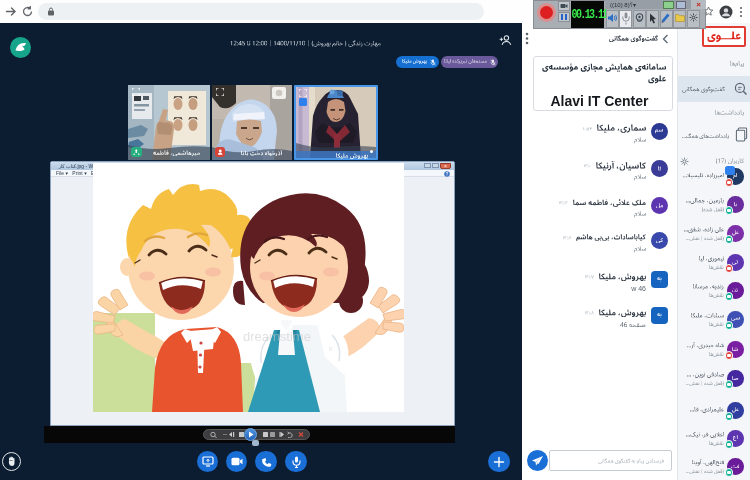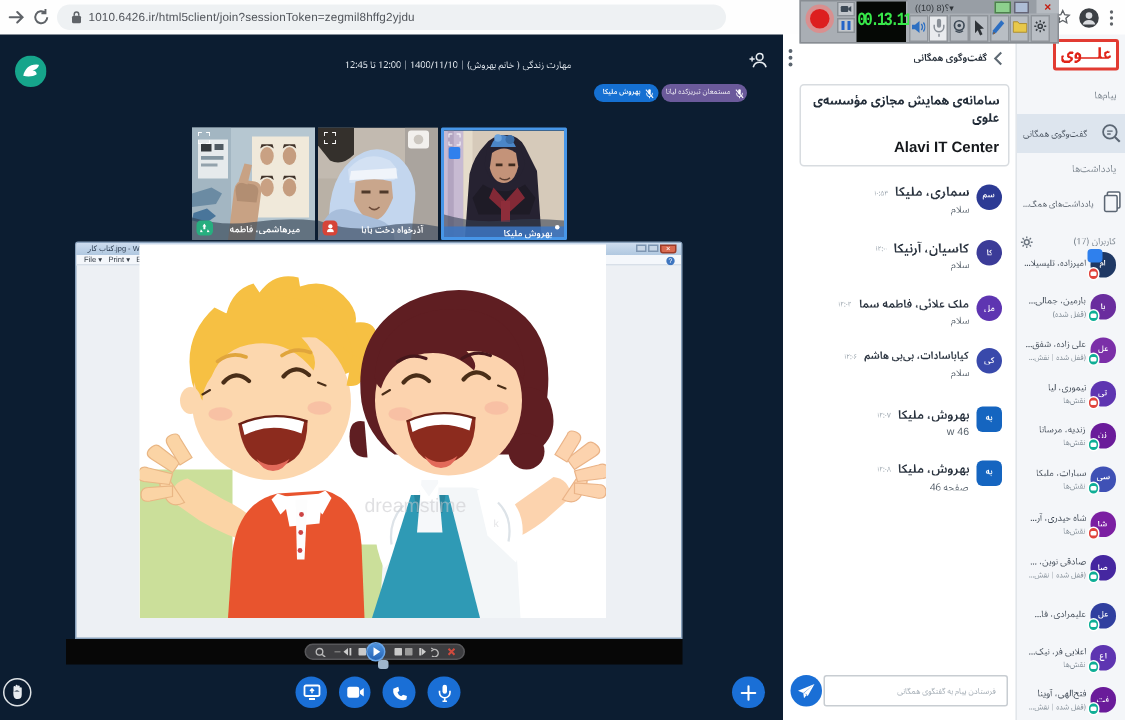--- a/index.html
+++ b/index.html
@@ -11,21 +11,20 @@
       <path d="M2.5 6.5h8M7.5 3l3.5 3.5L7.5 10" stroke="#5f6368" stroke-width="1.4" fill="none" stroke-linecap="round"></path>
     </svg>
     <svg class="abs" style="left:21px;top:5px" width="13" height="13" viewBox="0 0 13 13">
       <path d="M10.5 6.5a4 4 0 1 1-1.2-2.85M9.3 1v2.8H6.6" stroke="#5f6368" stroke-width="1.3" fill="none"></path>
     </svg>
     <div class="abs" style="left:38px;top:3px;width:446px;height:17px;background:#eef1f3;border-radius:9px"></div>
     <svg class="abs" style="left:47px;top:7px" width="8" height="9" viewBox="0 0 8 9">
       <rect x="1" y="3.5" width="6" height="5" rx="1" fill="#5f6368"></rect>
       <path d="M2.5 3.5V2.5a1.5 1.5 0 0 1 3 0v1" stroke="#5f6368" fill="none"></path>
     </svg>
-    <div class="abs" style="left:59px;top:6.5px;font-size:7.8px;color:#50545a;letter-spacing:0.1px">1010.6426.ir/html5client/join?sessionToken=zegmil8hffg2yjdu</div>
     <svg class="abs" style="left:703px;top:6px" width="11" height="11" viewBox="0 0 11 11">
       <path d="M5.5 1l1.3 2.8 3 .35-2.2 2 .6 3-2.7-1.5-2.7 1.5.6-3-2.2-2 3-.35z" fill="none" stroke="#5f6368" stroke-width="0.9"></path>
     </svg>
     <svg class="abs" style="left:719px;top:4.5px" width="14" height="14" viewBox="0 0 14 14">
       <circle cx="7" cy="7" r="6.5" fill="#3c4045"></circle>
       <circle cx="7" cy="5.4" r="2.2" fill="#dadce0"></circle>
       <path d="M2.7 11.3a4.6 4.6 0 0 1 8.6 0" fill="#dadce0"></path>
     </svg>
     <svg class="abs" style="left:739px;top:6px" width="4" height="12" viewBox="0 0 4 12">
       <circle cx="2" cy="2" r="1.1" fill="#5f6368"></circle>
@@ -322,21 +321,21 @@
     <svg class="abs" style="left:662px;top:34px" width="7" height="10" viewBox="0 0 7 10">
       <path d="M5.5 1L1.5 5l4 4" stroke="#5f6a74" stroke-width="1.4" fill="none"></path>
     </svg>
     <div class="abs" style="left:533px;top:56px;width:140px;height:55px;border:1px solid #d8dce0;border-radius:3px;background:#fff"></div>
     <svg style="position:absolute;left:542.0px;top:62.5px" width="124.0" height="9.1" viewBox="0 5 300 22">
       <path d="m1 21c0 0 0-1 0-1c0-1 0-1 0-2c0 0 0-1 1-1h2c0 1 0 1 0 2c0 0-1 0-1 1c0 0 0 0 0 0c0 1 0 1 1 1c0 1 0 1 0 1c1 1 1 1 2 1c0 0 1 0 1 0c1 0 2 0 2 0c1 0 2 0 2-1c0 0 1 0 1 0c0 0 0-1 0-1c0 0 0 0 0 0c0 0-1-1-1-1c0 0-1 0-1 0c0 0-1 0-1-1c-1 0-1 0-1-1c0 0 0 0 0-1c0 0 0-1 0-2c0 0 1-1 1-1c1-1 1-1 2-2c1 0 1 0 2 0c1 0 1 0 2 0c0 0 1 1 1 1l-1 2c0 0-1 0-1 0c0 0-1 0-1 0c0 0-1 0-1 0c0 0-1 0-1 0c0 1 0 1 0 1c-1 0-1 1-1 1c0 0 0 0 1 0c0 1 0 1 1 1c0 0 0 0 1 0c0 1 1 1 1 1c0 0 1 0 1 1c0 0 0 0 0 1c0 0 0 1 0 1c-1 1-1 2-2 2c-1 1-1 1-2 2c-1 0-3 0-4 0c-1 0-2 0-3 0c0-1-1-1-2-1c0-1-1-1-1-2c0-1 0-1 0-2zm26 0c-1 0-2 0-2 0c-1 0-2-1-2-1c0-1-1-1-1-2v-8h3v7c0 0 0 1 0 1c1 0 1 0 1 1c0 0 1 0 1 0c1 0 1 0 1 0c1 0 1 1 1 1c0 0 0 1-1 1c0 0 0 0-1 0zm-4-1c0 0-1 0-2 0c-1 0-2 0-2-1c-1 0-2 0-2-1c0 0 0-1 0-2c0 0 0-1 0-2c0 0 1-1 1-1c1-1 2-1 2-1c1-1 2-1 3-1v3c0 0-1 0-1 0c-1 0-1 0-2 1c0 0 0 0 0 0c-1 0-1 1-1 1c0 0 0 0 1 1c0 0 0 0 0 0c0 0 1 0 1 0c0 0 1 0 1 0c1 0 1 0 1 0zm4 1v-2c1 0 1 0 1 0c1-1 1-1 1-1c0 0 0-1 0-1c1-1 1-1 1-2h3c-1 1-1 1-1 1c0 1 0 1 0 1c0 1 0 1 0 1c0 0 1 0 1 1c0 0 0 0 1 0c0 0 1 0 1 0c0-1 0-1 0-1c1 0 1-1 1-1c0-1 0-1 0-2h3c0 0 0 1 0 1c0 0 0 1 0 1c0 0 0 0 0 1c0 0 0 0 0 0c0 0 0 0 0 1c1 0 1 0 1 0c1 0 1 0 2-1c0 0 0 0 0-1c0 0 0-1 0-1c0 0 0-1 0-1c0-1 0-1 0-2h3c0 1 0 2 0 3c0 1 0 1 0 2c1 0 1 0 1 0c1 1 1 1 2 1c0 0 0 0 1 0c0 0 0 1 0 1c0 0 0 1 0 1c-1 0-1 0-2 0c0 0 0 0-1 0c0 0-1 0-1 0c0 0-1 0-1-1c0 0 0-1 0-1c0 1-1 1-1 2c0 0-1 0-1 0c-1 0-1 0-2 0c0 0-1 0-1 0c-1 0-1 0-1-1c-1 0-1 0-1-1h1c0 1-1 1-1 2c0 0-1 0-1 0c-1 0-2 0-2 0c-1 0-1 0-2 0c0 0 0 0-1 0c0-1 0-1-1-2h2c-1 1-1 1-2 2c0 0-1 0-1 0c-1 0-1 0-2 0zm20 0v-2c1 0 1 0 1 0c1-1 1-1 1-1c0 0 0-1 0-1c1-1 1-1 1-2h3c-1 0-1 1-1 1c0 0 0 0 0 1c0 0 0 0 0 0c0 1 0 1 1 1c0 1 0 1 1 1c0 0 1 0 1 0c0-1 0-1 0-1c1 0 1-1 1-1c0-1 0-1 0-2h3c0 0 0 1 0 1c0 0 0 1 0 1c0 0 0 0 0 1c0 0 0 0 0 0c0 0 0 0 0 1c1 0 1 0 1 0c1 0 1 0 1 0c1-1 1-1 1-1c0 0 0 0 0-1c0 0 0-1 0-2c0 0-1-1-1-2l3-1c0 1 0 1 0 2c1 0 1 1 1 2c0 0 0 1 0 1c0 1 0 2 0 2c-1 1-1 1-1 1c-1 1-1 1-2 1c0 0-1 0-1 0c-1 0-2 0-2 0c-1 0-1 0-1-1c-1 0-1 0-1-1h1c0 1-1 1-1 2c-1 0-1 0-1 0c-1 0-1 0-2 0c-1 0-1 0-2 0c0 0 0 0-1 0c0-1 0-1-1-2h2c-1 1-1 1-2 2c0 0-1 0-1 0c-1 0-1 0-2 0zm20 5v-3c1 0 1 0 2 0c1 0 1-1 2-1c0 0 1-1 1-1c0-1 0-1 0-2c0-1 0-2 0-2c0 0-1-1-1-1c0 0-1 0-1 1c0 0 0 0 0 0c0 1 0 1 0 1c0 0 0 0 0 0c0 0 0 1 0 1c0 0 1 0 1 0c1 0 1 0 2 0h4c0 0 1 0 1 0c0 0 0 1 0 1c0 0 0 1 0 1c-1 0-1 0-2 0h-5c-1 0-2 0-2 0c-1 0-1 0-2-1c0 0 0-1 0-2c0 0 0-1 0-1c0-1 1-2 1-2c0-1 1-1 1-1c1-1 1-1 2-1c1 0 2 1 2 1c1 1 1 1 2 2c0 1 0 2 0 3c0 1 0 2-1 4c-1 1-1 1-3 2c-1 1-2 1-4 1zm2-15v-1c0 0 0-1 1-1c0 0 0 0 0 0v1c0 0 0-1-1-1c0 0 0-1 0-1c0-1 0-1 0-1c0-1 1-1 1-1c0 0 1 0 1 0c0 0 0 0 1 0c0 0 0 0 0 0v1c0 0 0 0-1 0c0 0 0 0 0 0c0 0 0 0 0 0c-1 1-1 1-1 1c0 0 0 0 1 1c0 0 0 0 0 0c0 0 1 0 1 0h-1c0 0 0 0 1 0c0 0 0 0 1 0v1c0 0-1 0-1 0c-1 0-1 1-2 1c0 0-1 0-1 0zm7 10v-2c1 0 1 0 1-1c0 0 0 0 1 0c0-1 0-1 1-2c0-1 0-1 1-2c0 0 1 0 1-1c1 0 1 0 2 0c0 0 1 0 1 0c1 1 1 1 1 1c1 1 1 1 1 2c1 0 1 1 1 2c0 0-1 1-1 2c0 0-1 1-1 1c-1 0-1 0-2 0c0 0-1 0-2 0c-1 0-1-1-2-1l1-3c0 1 1 1 1 1c1 0 1 1 2 1c0 0 0 0 0 0c1-1 1-1 1-1c0 0 0 0 0 0c0-1 0-1 0-1c0 0-1-1-1-1c0 0 0 0-1 0c0 0 0 0 0 0c0 0-1 1-1 1c0 0 0 1 0 1c-1 1-1 1-1 2c-1 0-1 1-1 1c-1 0-1 0-1 0c-1 0-1 0-2 0zm18 0c0 0 0-1 0-1c0-1 0-1 0-2c0 0 0-1 1-1h2c0 1 0 1 0 2c0 0-1 0-1 1c0 0 0 0 0 0c0 1 0 1 1 1c0 1 0 1 0 1c1 1 1 1 2 1c0 0 1 0 1 0c1 0 2 0 2 0c1 0 2 0 2-1c0 0 1 0 1 0c0 0 0-1 0-1c0 0 0 0 0 0c0 0-1-1-1-1c0 0-1 0-1 0c0 0-1 0-1-1c-1 0-1 0-1-1c0 0 0 0 0-1c0 0 0-1 0-2c0 0 1-1 1-1c1-1 1-1 2-2c1 0 1 0 2 0c1 0 1 0 2 0c0 0 1 1 1 1l-1 2c0 0-1 0-1 0c0 0-1 0-1 0c0 0-1 0-1 0c0 0-1 0-1 0c0 1 0 1 0 1c-1 0-1 1-1 1c0 0 0 0 1 0c0 1 0 1 1 1c0 0 0 0 1 0c0 1 1 1 1 1c0 0 1 0 1 1c0 0 0 0 0 1c0 0 0 1 0 1c-1 1-1 2-2 2c-1 1-1 1-2 2c-1 0-3 0-4 0c-1 0-2 0-3 0c0-1-1-1-2-1c0-1-1-1-1-2c0-1 0-1 0-2zm15 5l-1-3c1 0 2 0 3-1c1 0 1-1 2-1c0-1 0-2 0-2c0-1 0-1 0-1c0-1 0-1 0-2c-1 0-1-1-1-1l2-1c1 1 1 1 2 2c0 1 0 2 0 3c0 0 0 1 0 1c0 1-1 2-1 2c0 1-1 1-1 2c-1 0-2 1-2 1c-1 0-2 1-3 1zm5-14c-1 0-1 0-1-1c-1 0-1 0-1-1c0 0 0-1 1-1c0 0 0 0 1 0c0 0 0 0 1 0c0 0 0 1 0 1c0 1 0 1 0 1c-1 1-1 1-1 1zm9 9c-1 0-2 0-3 0c0 0-1-1-1-1c0-1 0-1 0-2l-1-11h3v10c0 0 0 1 1 1c0 0 0 0 0 1c1 0 1 0 2 0c0 0 0 0 1 0c0 0 0 1 0 1c0 0 0 1 0 1c-1 0-1 0-2 0zm13 0c-1 0-1 0-2 0c0 0-1 0-1 0c-1 0-1-1-1-1c-1-1-1-1-1-2l1-1c1 0 1 1 1 1c1 0 1 0 2 1c0 0 1 0 1 0c1 0 1 0 1 0c1 0 1 1 1 1c0 0 0 1-1 1c0 0 0 0-1 0zm-13 0v-2c1 0 2 0 2 0c1-1 2-1 2-1c1 0 2 0 2 0c1-1 1-1 2-1c0-1-1-1-1-1c-1 0-1 0-2 0c0 0-1 0-1 0c-1 0-1 0-1 0c0 0-1 0-1 0c0 0 0 0-1 0v-3c0 0 1 0 1 0c1 0 1 0 1 0c1 0 2 0 2 0c1 0 2 0 2 1c1 0 1 0 2 0c0 0 0 1 1 1c0 0 1 0 1 0h1v3c0 0-1 0-2 0c0 0-1 1-1 1c0 0-1 0-2 1c0 0-1 0-1 1c-1 0-2 0-3 0c-1 0-2 0-3 0zm6 5c-1 0-1 0-1 0c-1-1-1-1-1-1c0-1 0-1 1-1c0-1 0-1 1-1c0 0 0 0 1 1c0 0 0 0 0 1c0 0 0 0 0 1c-1 0-1 0-1 0zm7-5v-2c1 0 1 0 1-1c0 0 0 0 1 0c0-1 0-1 1-2c0-1 0-1 1-2c0 0 1 0 1-1c1 0 1 0 2 0c0 0 1 0 1 0c1 1 1 1 1 1c1 1 1 1 1 2c1 0 1 1 1 2c0 0-1 1-1 2c0 0-1 1-1 1c-1 0-1 0-2 0c0 0-1 0-2 0c-1 0-1-1-2-1l1-3c0 1 1 1 1 1c1 0 1 1 2 1c0 0 0 0 0 0c1-1 1-1 1-1c0 0 0 0 0 0c0-1 0-1 0-1c0 0-1-1-1-1c0 0 0 0-1 0c0 0 0 0 0 0c0 0-1 1-1 1c0 0 0 1 0 1c-1 1-1 1-1 2c-1 0-1 1-1 1c-1 0-1 0-1 0c-1 0-1 0-2 0zm24 5c-1 0-2 0-3 0c-1-1-1-1-2-1c0-1-1-1-1-2c0-1 0-1 0-2c0 0 0-1 0-1c0-1 0-1 0-2c0 0 0-1 1-1h2c0 1 0 1 0 2c0 0-1 0-1 1c0 0 0 0 0 0c0 1 0 1 1 2c0 0 0 1 1 1c0 0 1 0 2 0c1 0 1 0 2 0c0 0 1 0 1-1c0 0 1 0 1-1c0 0 0-1 0-1c0-1 0-1 0-1c0-1 0-1 0-2c-1-1-1-1-1-2h3c0 0 0 1 0 1c0 1 0 1 1 1c0 1 0 1 0 1c0 0 0 1 1 1c0 0 0 0 1 0c0 0 0 0 0 0c0 0 1-1 1-1c0 0 0-1 0-1c0-1 1-1 1-2h2c0 0 0 1 0 1c0 0 0 1 0 1c0 0 0 1 0 1c0 0 0 0 0 0c0 0 0 0 1 1c0 0 0 0 1 0c0 0 1 0 1-1c0 0 1 0 1-1c0 0 0-1 0-1c0 0 0-1 0-1c-1-1-1-1-1-2h3c0 1 0 2 0 3c0 1 1 1 1 2c0 0 0 0 1 1c0 0 0 0 1 0c0 0 1 0 1 0c0 0 0 1 0 1c0 0 0 1 0 1c0 0-1 0-1 0c-1 0-1 0-2 0c0 0-1 0-1-1c-1 0-1 0-1-1h1c-1 1-1 1-1 2c-1 0-1 0-2 0c0 0-1 0-1 0c-1 0-1 0-2 0c0 0-1 0-1-1c0 0-1-1 0-1c0 1 0 1-1 2c0 0 0 0-1 0c0 0-1 0-1 0c0 0-1 0-1 0c0 0-1 0-1 0c0 0 0 0-1-1c0 0 0 0 0-1l1 1c0 1 0 2-1 3c0 0-1 1-1 1c-1 1-2 1-2 2c-1 0-2 0-3 0zm11-17c-1 0-1 0-1 0c0-1 0-1 0-1c0-1 0-1 0-1c0 0 0 0 1 0c0 0 0 0 1 0c0 0 0 0 0 1c0 0 0 0 0 1c-1 0-1 0-1 0zm-2 3c0 0 0 0-1-1c0 0 0 0 0-1c0 0 0 0 0 0c1-1 1-1 1-1c1 0 1 0 1 1c0 0 0 0 0 0c0 1 0 1 0 1c0 1 0 1-1 1zm3 0c0 0 0 0-1-1c0 0 0 0 0-1c0 0 0 0 0 0c1-1 1-1 1-1c1 0 1 0 1 1c0 0 1 0 1 0c0 1-1 1-1 1c0 1 0 1-1 1zm10 9v-2c1 0 2 0 2 0c0-1 1-1 1-1c0 0 0 0 0-1c0 0 0-1 0-1c0-1 0-1 0-2c-1 0-1-1-1-1l3-1c0 0 0 1 0 1c1 1 1 2 1 2c0 1 0 2 0 2c0 1 0 2 0 2c-1 1-1 1-2 2c0 0-1 0-2 0c0 0-1 0-2 0zm5 5c0 0-1 0-1 0c0-1 0-1 0-1c0-1 0-1 0-1c0-1 1-1 1-1c0 0 1 0 1 1c0 0 0 0 0 1c0 0 0 0 0 1c0 0-1 0-1 0zm-4 0c0 0 0 0-1 0c0-1 0-1 0-1c0-1 0-1 0-1c1-1 1-1 1-1c1 0 1 0 1 1c1 0 1 0 1 1c0 0 0 0-1 1c0 0 0 0-1 0zm12-5c-1 0-2 0-3 0c0 0-1-1-1-1c0-1 0-1 0-2l-1-11h3v10c0 0 0 1 1 1c0 0 0 0 0 1c1 0 1 0 2 0c0 0 0 0 1 0c0 0 0 1 0 1c0 0 0 1 0 1c-1 0-1 0-2 0zm0 0v-2c1 0 1 0 1-1c0 0 0 0 0 0c1-1 1-1 1-2c1 0 1-1 1-1c1-1 1-1 1-1c1 0 1-1 1-1c1 0 1 0 2 0c0 0 0 0 1 0c0 1 1 1 1 1c1 1 1 2 1 2c1 1 1 2 1 2c0 0 1 0 1 1c0 0 0 0 1 0c0 0 1 0 1 0c0 0 0 1 0 1c0 0 0 1 0 1c-1 0-1 0-2 0c0 0-1 0-1 0c-1 0-1 0-2-1h1c0 0 0 0-1 1c0 0 0 0 0 0c-1 1-1 1-2 1c0 0 0 0-1 0c0-1-1-1-1-1c-1 0-1-1-2-1c0 0 0 1 0 1c-1 0-1 0-2 0c0 0 0 0-1 0zm5-4c0 1 0 1 0 1c0 0 0 0 1 0c0 1 0 1 0 1c1 0 1 0 1 0c0 0 1 0 1 0c0-1 0-1 0-1c0 0 0-1 0-1c-1 0-1 0-1 0c0-1 0-1 0-1c0 0-1 0-1 0c0 0 0 0 0 0c0 0-1 0-1 0c0 1 0 1 0 1zm15 5c0 0-1-1-2-1c0 0-1 0-2 0c0-1-1-1-1-1c-1-1-1-1-1-2c-1-1-1-1-1-2c0-1 0-1 1-2c0 0 0-1 1-1c0 0 1 0 2 0c0 0 1 0 1 0c1 1 1 1 2 1c0 1 0 2 0 2c0 1 0 2-1 2c0 1-1 2-1 2c-1 1-2 1-3 1c-1 0-2 0-3 0v-2c1 0 2 0 2 0c1 0 1 0 2-1c0 0 0 0 1 0c0 0 0-1 0-1c1 0 1-1 1-1c0 0 0-1 0-1c0 0-1 0-1 0c0 0 0 0 0 0c0 0-1 0-1 0c0 0 0 0 0 0c0 1 0 1 0 1c0 0 0 1 0 1c0 1 1 1 1 1c1 0 1 1 2 1c0 0 1 0 1 0c1 0 1 0 1 0c0 0 0-1 0-1c0 0 0 0 0 0c0 0 0-1 0-1c-1 0-1-1-1-1c-1 0-2-1-2-1c-1-1-2-2-4-3l2-2c1 1 3 2 4 3c1 1 1 1 2 2c0 0 1 1 1 1c1 1 1 1 1 1c0 1 0 1 0 1c0 1 0 2 0 2c-1 1-1 1-2 1c0 0-1 1-2 1zm11-1c0 0 0-1 0-1c0-1 0-1 0-2c0 0 0-1 1-1h2c0 1 0 1 0 2c0 0-1 0-1 1c0 0 0 0 0 0c0 1 0 1 1 1c0 1 0 1 0 1c1 1 1 1 2 1c0 0 1 0 1 0c1 0 2 0 2 0c1 0 2 0 2-1c0 0 1 0 1 0c0 0 0-1 0-1c0 0 0 0 0 0c0 0-1-1-1-1c0 0-1 0-1 0c0 0-1 0-1-1c-1 0-1 0-1-1c0 0 0 0 0-1c0 0 0-1 0-2c0 0 1-1 1-1c1-1 1-1 2-2c1 0 1 0 2 0c1 0 1 0 2 0c0 0 1 1 1 1l-1 2c0 0-1 0-1 0c0 0-1 0-1 0c0 0-1 0-1 0c0 0-1 0-1 0c0 1 0 1 0 1c-1 0-1 1-1 1c0 0 0 0 1 0c0 1 0 1 1 1c0 0 0 0 1 0c0 1 1 1 1 1c0 0 1 0 1 1c0 0 0 0 0 1c0 0 0 1 0 1c-1 1-1 2-2 2c-1 1-1 1-2 2c-1 0-3 0-4 0c-1 0-2 0-3 0c0-1-1-1-2-1c0-1-1-1-1-2c0-1 0-1 0-2zm26 0c-1 0-2 0-2 0c-1 0-2-1-2-1c0-1-1-1-1-2v-8h3v7c0 0 0 1 0 1c1 0 1 0 1 1c0 0 1 0 1 0c1 0 1 0 1 0c1 0 1 1 1 1c0 0 0 1-1 1c0 0 0 0-1 0zm-4-1c0 0-1 0-2 0c-1 0-2 0-2-1c-1 0-2 0-2-1c0 0 0-1 0-2c0 0 0-1 0-2c0 0 1-1 1-1c1-1 2-1 2-1c1-1 2-1 3-1v3c0 0-1 0-1 0c-1 0-1 0-2 1c0 0 0 0 0 0c-1 0-1 1-1 1c0 0 0 0 1 1c0 0 0 0 0 0c0 0 1 0 1 0c0 0 1 0 1 0c1 0 1 0 1 0zm4 1v-2c1 0 1 0 2 0c0-1 0-1 0-1c0 0 1 0 1-1c0 0-1-1-1-1c0-1 0-1 0-2c0 0 0-1 0-1l2-1c0 0 1 1 1 1c0 1 0 2 0 2c0 1 0 2 0 2c0 1 0 2 0 2c0 1 0 1-1 1c0 1 0 1-1 1c0 0-1 0-1 0c-1 0-1 0-2 0zm3-11c-1 0-1 0-1 0c0 0-1-1-1-1c0-1 1-1 1-1c0-1 0-1 1-1c0 0 1 0 1 1c0 0 0 0 0 1c0 0 0 1 0 1c0 0-1 0-1 0zm9 11c-1 0-2 0-3 0c0 0-1-1-1-1c0-1 0-1 0-2l-1-11h3v10c0 0 0 1 1 1c0 0 0 0 0 1c1 0 1 0 2 0c0 0 0 0 1 0c0 0 0 1 0 1c0 0 0 1 0 1c-1 0-1 0-2 0zm0 0v-2c1 0 1 0 1-1c0 0 0 0 1 0c0-1 0-1 1-2c0-1 0-1 1-2c0 0 1 0 1-1c1 0 1 0 2 0c0 0 1 0 1 0c1 1 1 1 1 1c1 1 1 1 1 2c1 0 1 1 1 2c0 0-1 1-1 2c0 0-1 1-1 1c-1 0-1 0-2 0c0 0-1 0-2 0c-1 0-1-1-2-1l1-3c0 1 1 1 1 1c1 0 1 1 2 1c0 0 0 0 0 0c1-1 1-1 1-1c0 0 0 0 0 0c0-1 0-1 0-1c0 0-1-1-1-1c0 0 0 0-1 0c0 0 0 0 0 0c0 0-1 1-1 1c0 0 0 1 0 1c-1 1-1 1-1 2c-1 0-1 1-1 1c-1 0-1 0-1 0c-1 0-1 0-2 0zm18 0c-1 0-2 0-3 0c0 0-1-1-1-1c0-1 0-1 0-2l-1-11h3v10c0 0 0 1 1 1c0 0 0 0 0 1c1 0 1 0 2 0c0 0 0 0 1 0c0 0 0 1 0 1c0 0 0 1 0 1c-1 0-1 0-2 0zm0 0v-2c1 0 1 0 1 0c1-1 1-1 1-1c0 0 0-1 0-1c1-1 1-1 1-2h3c-1 0-1 1-1 1c0 0 0 0 0 1c0 0 0 0 0 0c0 1 0 1 1 1c0 1 0 1 1 1c0 0 1 0 1 0c0-1 0-1 0-1c1 0 1-1 1-1c0-1 0-1 0-2h3c0 0 0 1 0 1c0 0 0 1 0 1c0 0 0 0 0 1c0 0 0 0 0 0c0 0 0 0 0 1c1 0 1 0 1 0c1 0 1 0 1 0c1-1 1-1 1-1c0 0 0 0 0-1c0 0 0-1 0-2c0 0-1-1-1-2l3-1c0 1 0 1 0 2c1 0 1 1 1 2c0 0 0 1 0 1c0 1 0 2 0 2c-1 1-1 1-1 1c-1 1-1 1-2 1c0 0-1 0-1 0c-1 0-2 0-2 0c-1 0-1 0-1-1c-1 0-1 0-1-1h1c0 1-1 1-1 2c-1 0-1 0-1 0c-1 0-1 0-2 0c-1 0-1 0-2 0c0 0 0 0-1 0c0-1 0-1-1-2h2c-1 1-1 1-2 2c0 0-1 0-1 0c-1 0-1 0-2 0z" fill="#232d39"></path>
     </svg>
     <svg style="position:absolute;left:647.8px;top:75.4px" width="18.2" height="8.3" viewBox="0 6 44 20">
       <path d="m1 21c0 0 0-1 0-1c0-1 0-1 0-2c0 0 0-1 1-1h2c0 1 0 1 0 2c0 0-1 0-1 1c0 0 0 0 0 0c0 1 0 1 1 1c0 1 0 1 0 1c1 1 1 1 2 1c0 0 1 0 1 0c1 0 2 0 2 0c1 0 2 0 2-1c0 0 1 0 1 0c0 0 0-1 0-1c0 0 0 0 0 0c0 0-1-1-1-1c0 0-1 0-1 0c0 0-1 0-1-1c-1 0-1 0-1-1c0 0 0 0 0-1c0 0 0-1 0-2c0 0 1-1 1-1c1-1 1-1 2-2c1 0 1 0 2 0c1 0 1 0 2 0c0 0 1 1 1 1l-1 2c0 0-1 0-1 0c0 0-1 0-1 0c0 0-1 0-1 0c0 0-1 0-1 0c0 1 0 1 0 1c-1 0-1 1-1 1c0 0 0 0 1 0c0 1 0 1 1 1c0 0 0 0 1 0c0 1 1 1 1 1c0 0 1 0 1 1c0 0 0 0 0 1c0 0 0 1 0 1c-1 1-1 2-2 2c-1 1-1 1-2 2c-1 0-3 0-4 0c-1 0-2 0-3 0c0-1-1-1-2-1c0-1-1-1-1-2c0-1 0-1 0-2zm16 5v-3c1 0 1 0 2 0c1 0 1-1 2-1c0 0 1-1 1-1c0-1 0-1 0-2c0-1 0-2 0-2c0 0-1-1-1-1c0 0-1 0-1 1c0 0 0 0 0 0c0 1 0 1 0 1c0 0 0 0 0 0c0 0 0 1 0 1c0 0 1 0 1 0c1 0 1 0 2 0h4c0 0 1 0 1 0c0 0 0 1 0 1c0 0 0 1 0 1c-1 0-1 0-2 0h-5c-1 0-2 0-2 0c-1 0-1 0-2-1c0 0 0-1 0-2c0 0 0-1 0-1c0-1 1-2 1-2c0-1 1-1 1-1c1-1 1-1 2-1c1 0 2 1 2 1c1 1 1 1 2 2c0 1 0 2 0 3c0 1 0 2-1 4c-1 1-1 1-3 2c-1 1-2 1-4 1zm9-5v-2c1 0 1 0 2-1c0 0 0 0 0 0c0-1 0-1 0-2v-9h3v9c0 1 0 1 0 2c0 0 0 0 1 0c0 1 1 1 1 1c1 0 1 0 1 0c0 0 0 1 0 1c0 0 0 1 0 1c0 0-1 0-1 0c-1 0-1 0-2 0c0 0-1 0-1 0c0-1-1-1-1-2h1c0 1 0 1-1 2c0 0 0 0-1 0c-1 0-1 0-2 0zm7 0v-2c1 0 1 0 2 0c0 0 0 0 0 0c1 0 1 0 1 0c0-1 0-1-1-1c0 0 0-1 0-1c0 0 0-1 0-1c0-1 0-2 0-3c1 0 1-1 2-1c1 0 1-1 2-1c1 0 1 0 1 1c1 0 1 0 2 0l-1 2c0 0 0 0-1 0c0 0 0 0 0 0c-1 0-1 0-2 0c0 1 0 1 0 1c-1 0-1 1-1 1c0 0 0 0 0 1c1 0 1 0 1 0c0 0 0 0 0 1c0 0 1 0 1 0c0 0 0 0 0 0c0 0 1 0 1 0c0 0 0 0 1-1c0 0 0 0 0 0c1 0 1 0 2 0v2c-1 1-2 1-3 2c-1 0-2 0-3 0c-1 0-3 0-4 0z" fill="#232d39"></path>
     </svg>
-    <div class="abs" style="left:533px;top:92.5px;width:133px;text-align:right;font-size:10px;font-weight:bold;color:#15181c">Alavi IT Center</div>
+    <div class="abs" style="left:533px;top:92.5px;width:133px;text-align:center;font-size:14px;font-weight:bold;color:#15181c">Alavi IT Center</div>
     <div class="abs" style="left:651px;top:123px;width:17px;height:17px;background:#2c3a94;border-radius:50%"></div>
     <svg style="position:absolute;left:655.4px;top:129.4px" width="8.1" height="4.2" viewBox="0 12 29 15">
       <path d="m1 27c0-1 0-2-1-3c0-1 0-2 0-2c0-1 0-2 1-3c0-1 1-2 1-3c1 0 1-1 2-1c1-1 1-1 2-1c1 0 1-1 2-1c0 0 0 1 1 1c0 0 0 0 0 1c1 0 1 1 1 1c0 1 1 2 1 2c0 1 0 1 1 1c0 0 0 0 1 0c0 0 0 0 1 0c0 1 0 1 0 1c0 1 0 1-1 1c0 0 0 0-1 0c0 0-1 0-1 0c-1 0-1 0-1-1c0 0 0 1 0 1c-1 0-1 0-1 0c0 1-1 1-1 1c-1 0-1 0-2 0c0-1 0-1-1-1c0 0-1-1-1-1c0 0-1-1-1-1v-1c0 1 0 2 0 2c0 1 0 1 0 2c0 0 0 1 0 2c0 1 0 1 0 2zm7-8c0 0 0 0 0 0c1 0 1 0 1 0c0 0 0 0 0-1c-1 0-1 0-1-1c0 0 0 0 0-1c0 0 0 0-1 0c0 0 0 0 0 0c0 0 0 0 0 0c-1 0-1 0-1 0c0 0-1 1-1 1c0 0 0 0 0 0h-1c1 0 1 1 1 1c1 1 1 1 2 1c0 0 0 0 1 0zm4 2v-2c1 0 1 0 1 0c1 0 1 0 1 0c0-1 0-1 0-2c1 0 1-1 1-2l2 1c0 0 0 0 0 0c0 1 0 1 0 1c0 0 0 1 0 1c0 0 0 1 0 1c0 0 1 0 1 0c1 0 1 0 1 0c1 0 1 0 1 0c0-1 0-1 0-2c1 0 1-1 1-2h2c0 1 0 1 0 1c0 1 0 1 0 1c0 1 0 1 0 1c0 0 0 0 0 1c0 0 0 0 0 0c1 0 1 0 2 0c0 0 0 0 1 0c0 0 0 0 0-1c0 0 0 0 0 0c0-1 0-2 0-2c0-1 0-2-1-3l3-1c0 1 0 2 0 2c0 1 0 1 1 2c0 1 0 1 0 1c0 1 0 2-1 2c0 1 0 1 0 1c-1 1-1 1-2 1c0 0-1 0-1 0c-1 0-2 0-2 0c0 0-1 0-1 0c0-1 0-1-1-2h1c0 1 0 1-1 2c0 0 0 0-1 0c0 0-1 0-2 0c0 0 0 0-1 0c0 0-1 0-1 0c0-1-1-1-1-2h1c0 1 0 1-1 2c0 0-1 0-1 0c-1 0-1 0-2 0z" fill="#ffffff"></path>
     </svg>
     <svg style="position:absolute;left:597.0px;top:124.4px" width="49.0" height="9.2" viewBox="1 6 112 21">
       <path d="m6 21c-1 0-2 0-3 0c0 0-1-1-1-1c0-1 0-1 0-2l-1-11h3v10c0 0 0 1 0 1c0 1 1 1 1 1c0 0 1 0 1 0c1 0 1 0 1 0c0 1 1 1 1 1c0 1-1 1-1 1c0 0 0 0-1 0zm0 0v-2h3c0 0 1 0 1 0c0 0 1 0 1 0c0 0 0-1 0-1c0 0 0 0 0-1c-1 0-1 0-1-1c0 0-1-1-1-1c-1 0-1-1-1-1c-1 0-1-1-1-1c0 0-1 0-1 0c0-1 0-1 1-1c0 0 0 0 0-1c0 0 0 0 0 0c0 0 1 0 1-1c0 0 1 0 2-1c0 0 1 0 2-1c0 0 1 0 2-1l1 2c-1 1-2 1-2 1c-1 1-2 1-2 1c-1 0-1 1-2 1c0 0-1 1-1 1v-1c1 0 1 1 2 1c0 0 1 1 1 1c1 1 1 1 2 2c0 0 0 1 1 1c0 1 0 1 1 2c0 0 0 0 0 0c1 0 1 0 1 0c1 0 1 0 1 0c0 1 1 1 1 1c0 1-1 1-1 1c0 0 0 0-1 0c0 0-1 0-1 0c-1 0-1 0-2 0c0-1 0-1-1-2h1c0 1 0 1 0 1c-1 1-1 1-1 1c-1 0-1 0-2 0c0 0-1 0-2 0zm10 0v-2c1 0 1 0 2 0c0 0 0 0 0-1c1 0 1 0 1-1c0 0 0-1 0-2h3c0 1 0 1 0 1c-1 0-1 1-1 1c0 0 0 0 0 1c0 0 0 0 0 0c0 0 1 1 1 1c0 0 0 0 1 0c0 0 1 0 1 0c1 0 1 0 1 0c0 1 0 1 0 1c0 1 0 1 0 1c0 0-1 0-1 0c-1 0-1 0-2 0c0 0-1 0-1 0c0 0-1-1-1-1c0 0 0-1 0-1h1c-1 1-1 1-1 1c0 1-1 1-1 1c-1 0-1 0-2 0c0 0 0 0-1 0zm5 5c0 0 0 0-1-1c0 0 0 0 0 0c0-1 0-1 0-1c1-1 1-1 1-1c1 0 1 0 1 1c0 0 1 0 1 1c0 0-1 0-1 0c0 1 0 1-1 1zm-3 0c0 0 0 0-1-1c0 0 0 0 0 0c0-1 0-1 0-1c1-1 1-1 1-1c1 0 1 0 1 1c0 0 0 0 0 1c0 0 0 0 0 0c0 1 0 1-1 1zm6-5v-2c1 0 1 0 2 0c0 0 0 0 0-1c0 0 0-1 0-1v-10h2l1 10c0 0 0 1 0 1c0 1 0 1 1 1c0 0 0 0 1 0c0 0 0 0 1 0c0 1 0 1 0 1c0 1 0 1 0 1c-1 0-1 0-1 0c-1 0-2 0-2 0c0 0-1 0-1 0c0-1-1-1-1-2h1c0 1 0 1-1 2c0 0-1 0-1 0c-1 0-1 0-2 0zm7 0v-2c1 0 1 0 1 0c0 0 1-1 1-1c0 0 0-1 1-1c0-1 0-2 1-2c0-1 1-1 1-1c0 0 1-1 1-1c1 0 1 1 2 1c0 0 1 0 1 1c0 0 1 1 1 1c0 1 0 1 0 2c0 1 0 1 0 2c-1 0-1 1-1 1c-1 0-2 0-2 0c-1 0-1 0-2 0c-1 0-1 0-2-1l1-2c0 0 1 1 1 1c1 0 1 0 2 0c0 0 0 0 0 0c1 0 1 0 1 0c0-1 0-1 0-1c0 0 0-1 0-1c0 0-1-1-1-1c0 0 0 0-1 0c0 0 0 0 0 0c-1 0-1 1-1 1c0 0-1 1-1 1c0 1 0 2-1 2c0 0 0 1-1 1c0 0 0 0-1 0c0 0 0 0-1 0zm19 0c0 0 0 0-1 0c0 0 0 0 0 0c0 0-1-1-1-1c0 0 0-1 1-1c0-1 0-1 0-1c0-1 1-1 1-2l1 1c0 1 0 1 0 1c0 0 0 1 0 1c0 0 0 0 0 0c0 0 0 0 0 1c0 0 1 0 1 0c0 1-1 1-1 1c0 0 0 0-1 0zm5 0c0 0 0-1 0-1c0 0 0-1 0-1c0-1 0-1 1-2l2 1c-1 0-1 1-1 1c0 0 0 1 0 1c0 0 0 0 0 1c0 0 0 1 0 1c0 0 1 1 1 1c0 0 1 0 1 0c1 1 1 1 2 1c1 0 2 0 2-1c1 0 2 0 2 0c0 0 1-1 1-1c0 0 0-1 0-1c0 0 0 0 0 0c0 0-1-1-1-1c0 0-1 0-1 0c0 0-1 0-1-1c-1 0-1 0-1 0c0-1 0-1 0-2c0 0 0-1 0-1c0-1 1-1 1-2c1 0 1-1 2-1c1-1 1-1 2-1c1 0 1 0 2 1c0 0 0 0 1 0l-1 2c-1 0-1 0-1 0c0 0-1 0-1 0c0 0-1 0-1 0c-1 0-1 0-1 0c0 1-1 1-1 1c0 0 0 1 0 1c0 0 0 0 0 1c1 0 1 0 1 0c1 0 1 0 1 1c1 0 1 0 2 0c0 0 0 1 0 1c1 0 1 0 1 1c0 0 0 1-1 2c0 0-1 1-1 1c-1 1-2 1-3 2c-1 0-2 0-3 0c-1 0-2 0-3 0c0-1-1-1-2-1c0-1-1-1-1-2c0 0 0-1 0-2zm15 5l-1-2c2-1 3-1 3-2c1 0 2-1 2-1c0-1 0-1 0-2c0 0 0-1 0-1c0-1 0-1 0-1c0-1-1-1-1-2l2-1c1 1 1 2 1 3c0 0 1 1 1 2c0 0 0 1-1 2c0 0 0 1-1 2c0 0 0 1-1 1c0 0-1 1-2 1c0 0-1 1-2 1zm14-5c-1 0-2 0-3 0c0 0-1-1-1-1c0-1 0-1 0-2l-1-11h3v10c0 0 0 1 0 1c0 1 1 1 1 1c0 0 1 0 1 0c1 0 1 0 1 0c0 1 1 1 1 1c0 1-1 1-1 1c0 0 0 0-1 0zm0 0v-2c1 0 1 0 1 0c0 0 0 0 1-1c0 0 0-1 0-1c1-1 1-1 1-2c1 0 1-1 1-1c1 0 1 0 1 0c1 0 1-1 1-1c1 0 1 1 2 1c0 0 0 0 1 1c0 0 1 1 1 2c0 0 0 1 1 1c0 1 0 1 0 1c1 0 1 0 1 0c1 0 1 0 1 0c0 1 0 1 0 1c0 1 0 1 0 1c0 0 0 0-1 0c0 0-1 0-2 0c0 0 0 0-1-1h1c0 0-1 0-1 1c0 0 0 0-1 0c0 1 0 1-1 1c0 0-1 0-1 0c-1-1-1-1-1-1c-1 0-1-1-2-1c0 0 0 1-1 1c0 0 0 0-1 0c0 0 0 0-1 0zm4-3c0 0 1 0 1 0c0 1 0 1 1 1c0 0 0 0 0 0c1 0 1 0 1 0c0 0 1 0 1 0c0 0 0-1 0-1c0 0 0-1 0-1c-1 0-1 0-1 0c0-1 0-1 0-1c0 0-1 0-1 0c0 0 0 0 0 0c-1 0-1 0-1 1c0 0 0 0-1 1zm8 3v-2c1 0 1 0 1 0c1 0 1 0 1 0c0-1 0-1 0-2c1 0 1-1 1-2l2 1c0 0 0 0 0 0c0 1 0 1 0 1c0 0 0 1 0 1c0 0 0 1 0 1c0 0 1 0 1 0c1 0 1 0 1 0c1 0 1 0 1 0c0-1 0-1 0-2c1 0 1-1 1-2h2c0 1 0 1 0 1c0 1 0 1 0 1c0 1 0 1 0 1c0 0 0 0 0 1c0 0 0 0 0 0c1 0 1 0 2 0c0 0 0 0 1 0c0 0 0 0 0-1c0 0 0 0 0 0c0-1 0-2 0-2c0-1 0-2-1-3l3-1c0 1 0 2 0 2c0 1 0 1 1 2c0 1 0 1 0 1c0 1 0 2-1 2c0 1 0 1 0 1c-1 1-1 1-2 1c0 0-1 0-1 0c-1 0-2 0-2 0c0 0-1 0-1 0c0-1 0-1-1-2h1c0 1 0 1-1 2c0 0 0 0-1 0c0 0-1 0-2 0c0 0 0 0-1 0c0 0-1 0-1 0c0-1-1-1-1-2h1c0 1 0 1-1 2c0 0-1 0-1 0c-1 0-1 0-2 0z" fill="#2a333f"></path>
     </svg>
     <svg style="position:absolute;left:582.6px;top:127.2px" width="9.4" height="3.6" viewBox="1 7 39 15">
       <path d="m4 21h-1c0 0 0 0 0-1c0 0 0-1 0-2c0 0-1-1-1-2c0-1 0-2 0-3c0-1 0-2 0-3c-1-1-1-1-1-2h2c0 1 0 1 0 2c0 1 1 3 1 4c0 1 0 2 0 3c0 1 0 2 0 3c0 0 0 1 0 1zm5-4c0 0 0 0 0 0c-1-1-1-1-1-1c0 0 0 0-1-1l2-1c0 0 0 0 1 1c0 0 0 0 1 1zm4 3c0 0 1-1 1-1c0 0 0 0 1 0c0 0 0 0 1 0c0 0 0 1 0 1c0 1 0 1 0 1c-1 1-1 1-1 1c-1 0-1 0-1-1c0 0-1 0-1-1zm0-8c0-1 1-1 1-1c0-1 0-1 1-1c0 0 0 0 1 1c0 0 0 0 0 1c0 0 0 1 0 1c-1 0-1 0-1 0c-1 0-1 0-1 0c0 0-1-1-1-1zm8 9c-1 0-1 0-2 0c0 0 0-1 0-1c-1-1-1-1-1-2c0-1 0-2 1-3c0 0 0-1 1-2c0-1 1-2 1-2c0-1 1-1 1-2l1 1c0 1-1 1-1 2c0 0-1 1-1 2c0 0-1 1-1 2c0 1 0 1 0 2c0 1 0 1 0 1c0 1 0 1 1 1c0 0 0 0 1 0c0-1 0-1 0-1v-1h1v1c0 0 0 0 0 1c0 0 0 0 1 0c0 0 0 0 0 0c1 0 1-1 1-1c0 0 0-1 0-1c0-1 0-2 0-3c-1-1-1-2-2-3c0-1-1-2-2-3l1-1c1 1 2 2 2 2c1 1 1 2 2 3c0 1 0 2 0 3c1 0 1 1 1 2c0 1-1 1-1 2c0 0 0 1-1 1c0 0 0 0-1 0c0 0-1 0-1 0c0 0-1 0-1 0c0-1 0-1 0-1h1c0 0-1 0-1 1c0 0 0 0 0 0c0 0-1 0-1 0zm11 0h-1c0 0 0 0 0-1c0 0 0-1 0-2c0 0-1-1-1-2c0-1 0-2 0-3c0-1 0-2 0-3c-1-1-1-1-1-2h2c0 1 0 1 0 2c0 1 1 3 1 4c0 1 0 2 0 3c0 1 0 2 0 3c0 0 0 1 0 1zm1-8c-1 0-1 0-1 0c-1-1-1-1-1-1c0 0 0-1 0-1v-3v2c0 1 0 1 1 1c0 0 0 0 0 0c0 0 0 0 1 0c0 0 0 0 0 0c0 0 1 0 1-1c0 0 0-1 0-2h1c0 1 0 1 0 1c0 1 0 1 0 1c0 0 0 0 0 0c0 1 0 1 0 1c1 0 1 0 1 0c1 0 1 0 1 0c0 0 0 0 0 0c1 0 1-1 1-1c0 0 0-1-1-1c0 0 0-1 0-1h1c1 0 1 1 1 1c0 1 0 1 0 1c0 1 0 1 0 2c0 0-1 0-1 0c-1 1-1 1-2 1c0 0-1 0-1-1c0 0-1 0-1-1h1c0 1-1 1-1 1c0 1-1 1-1 1z" fill="#9aa4ad"></path>
     </svg>

